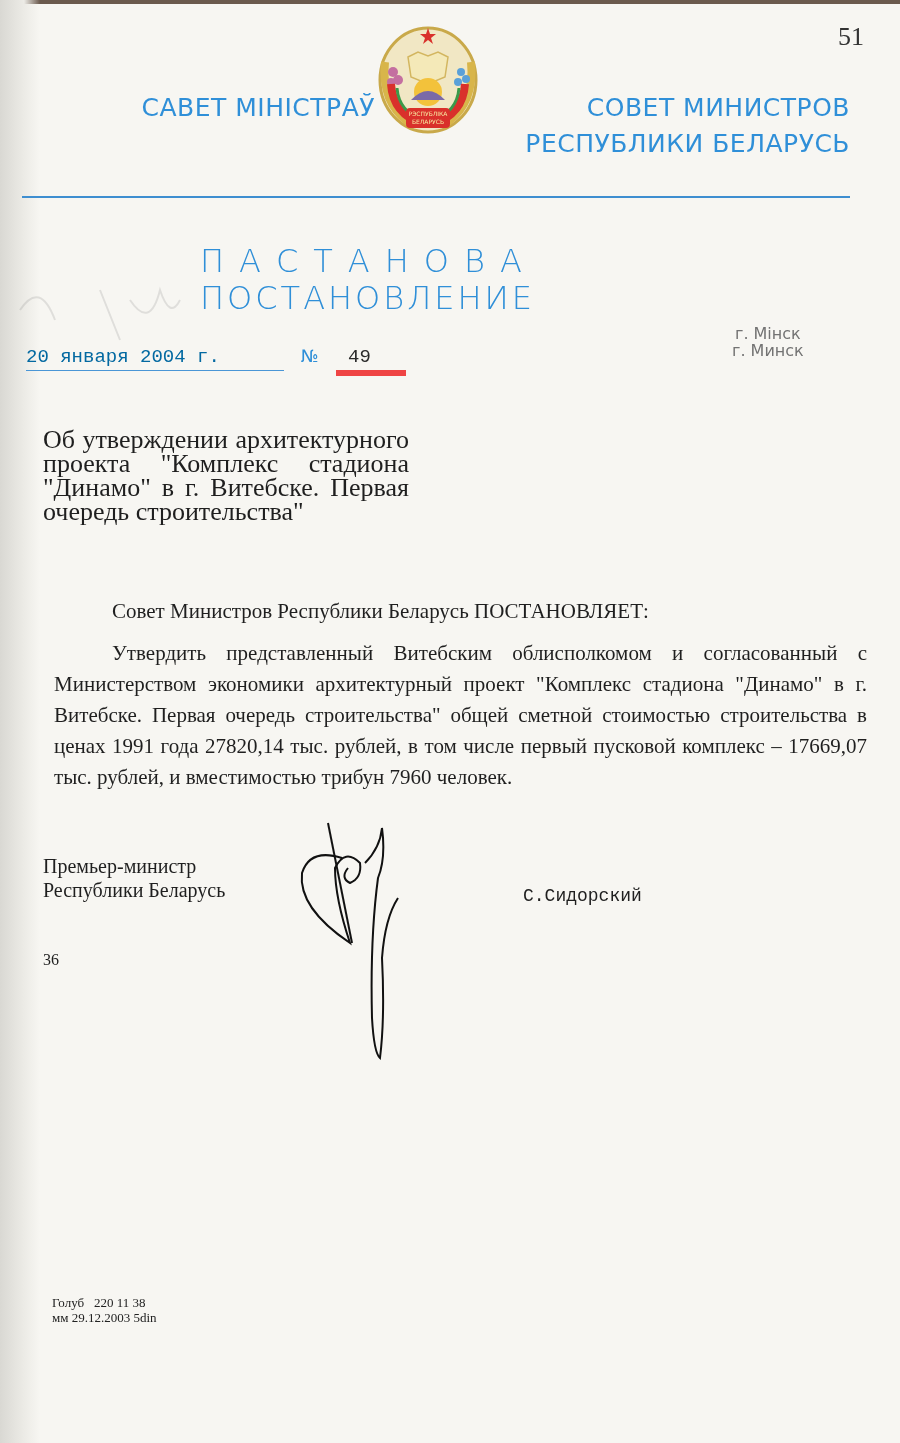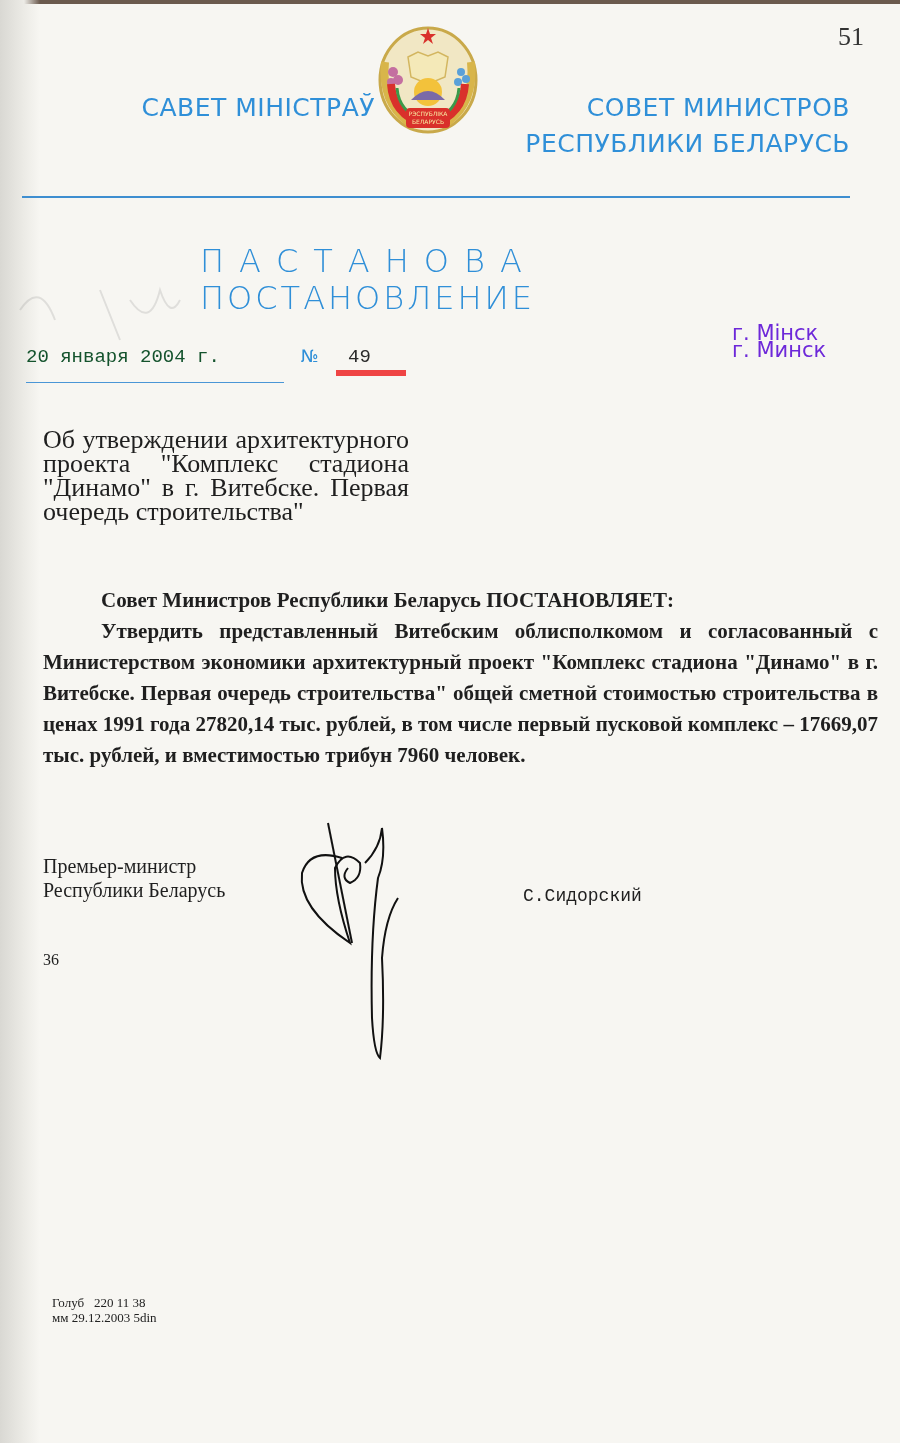--- a/index.html
+++ b/index.html
@@ -31,47 +31,47 @@
   .rule {
     position: absolute; left: 22px; top: 196px; width: 828px; height: 2px; background: #3e8ed0;
   }
   .doc-type {
     position: absolute; left: 200px; top: 243px; width: 500px; text-align: left;
     color: #2f8fd8; font-family: "DejaVu Sans", sans-serif; font-weight: 300;
   }
   .doc-type .by { font-size: 32px; letter-spacing: 15px; line-height: 36px; }
   .doc-type .ru { font-size: 32px; letter-spacing: 3px; line-height: 38px; }
   .city {
-    position: absolute; left: 732px; top: 325px; color: #6d28d9;
-    font-family: "DejaVu Sans", sans-serif; font-size: 21px; line-height: 17px;
+    position: absolute; left: 732px; top: 325px; color: #737373;
+    font-family: "DejaVu Sans", sans-serif; font-size: 16px; line-height: 17px; text-align: center;
   }
   .date-row { position: absolute; left: 26px; top: 346px; height: 26px; }
   .date {
     position: absolute; left: 0; top: 0; width: 258px;
-    font-family: "Liberation Mono", monospace; font-size: 19px; color: #14532d;
-    border-bottom: 1px solid #4a96d6; padding-bottom: 14px;
+    font-family: "Liberation Mono", monospace; font-size: 19px; color: #0369a1;
+    border-bottom: 1px solid #4a96d6; padding-bottom: 2px;
   }
   .numsign {
     position: absolute; left: 275px; top: 0; color: #2f8fd8;
     font-family: "DejaVu Sans", sans-serif; font-size: 17px;
   }
   .num {
     position: absolute; left: 310px; top: 0; width: 70px;
     font-family: "Liberation Mono", monospace; font-size: 19px; color: #2a2a2a;
     border-bottom: 6px solid #ef4444; padding-bottom: 2px; padding-left: 12px; box-sizing: border-box;
   }
   .subject {
     position: absolute; left: 43px; top: 428px; width: 366px;
     font-size: 26px; line-height: 24px; text-align: justify; text-align-last: left;
   }
   .body-text {
     position: absolute; left: 43px; top: 585px; width: 835px;
     font-size: 21px; line-height: 31px; text-align: justify;
   }
-  .body-text p { margin: 0; text-indent: 58px; font-weight: bold; }
+  .body-text p { margin: 11px; text-indent: 58px; }
   .sig-title {
     position: absolute; left: 43px; top: 854px; font-size: 20px; line-height: 24px;
   }
   .sig-name {
     position: absolute; left: 523px; top: 886px;
     font-family: "Liberation Mono", monospace; font-size: 18px;
   }
   .signature { position: absolute; left: 290px; top: 818px; width: 130px; height: 245px; }
   .copies { position: absolute; left: 43px; top: 951px; font-size: 16px; }
   .footer {

